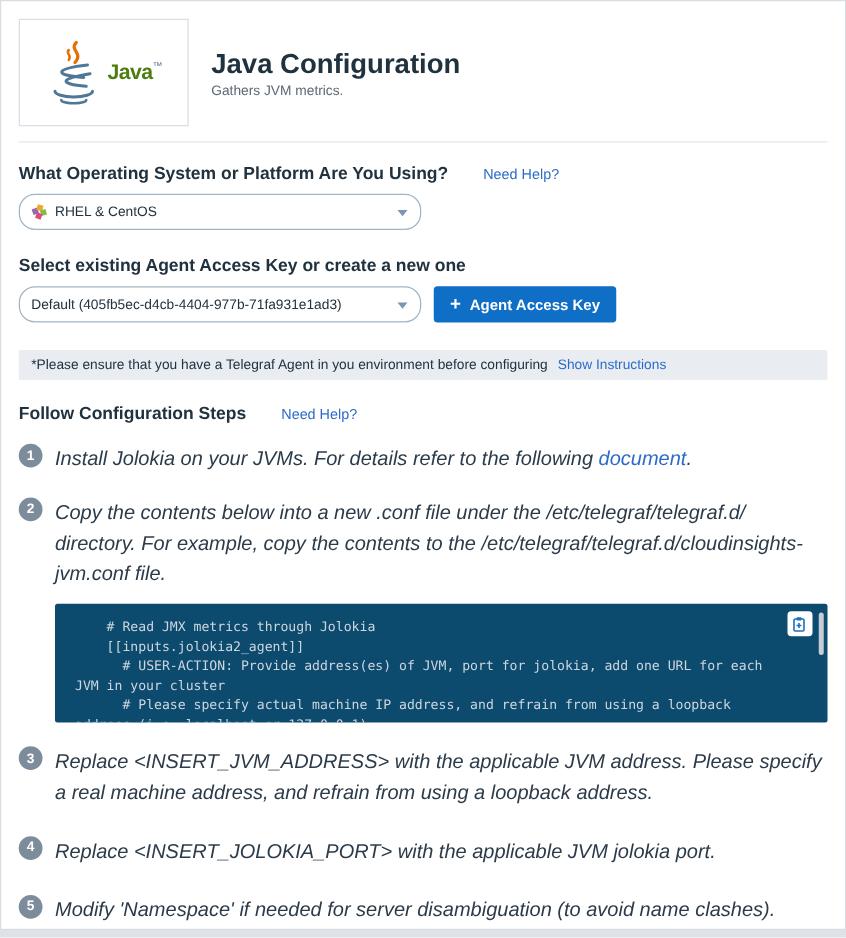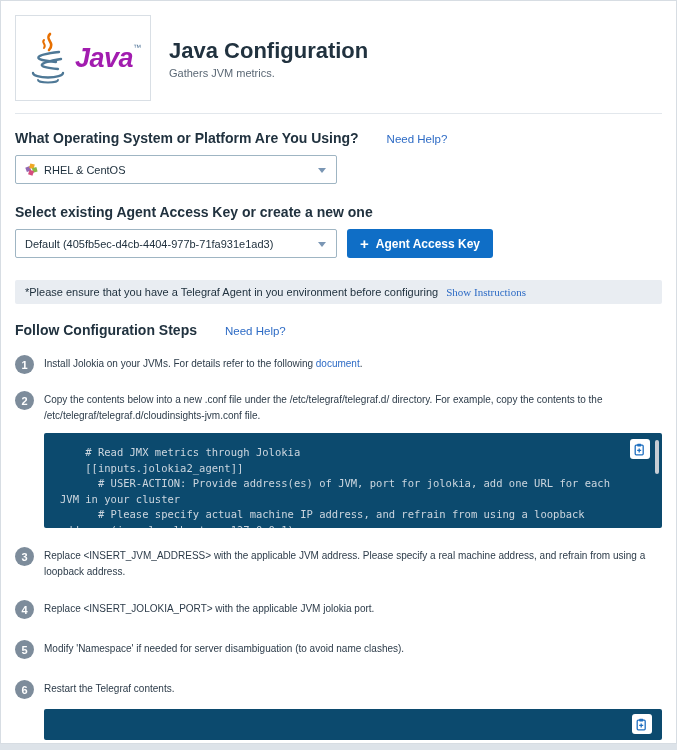--- a/index.html
+++ b/index.html
@@ -9,35 +9,35 @@
     border:1px solid #d7dde3; position:relative; overflow:hidden;
   }
   .inner { padding:14px 14px 0 14px; }
 
   
   .hdr { display:flex; align-items:center; }
   .logo-box {
     width:136px; height:86px; border:1px solid #d9dfe5; background:#fff;
     display:flex; align-items:center; justify-content:center; gap:4px;
   }
-  .java-word { color:#a21caf; font-size:27px; font-weight:bold; letter-spacing:-0.5px;font-style:italic; }
+  .java-word { color:#4d7c0f; font-size:17px; font-weight:bold; letter-spacing:-0.5px; }
   .java-tm { color:#53779a; font-size:8px; vertical-align:top; }
   .hdr-text { margin-left:18px; }
   .hdr-title { font-size:22px; font-weight:bold; color:#21323f; }
   .hdr-sub { font-size:11px; color:#5b6875; margin-top:3px; }
   .divider { border-top:1px solid #e2e7ec; margin-top:12px; }
 
   
   .sec-row { display:flex; justify-content:flex-start; align-items:baseline; margin-top:16px; }
   .sec-h { font-size:14px; font-weight:bold; color:#21323f; }
   .need-help { font-size:11.5px; color:#2d6bc5; text-decoration:none; cursor:pointer;margin-left:28px; }
 
   
   .sel {
-    margin-top:9px; width:322px; height:29px; border:1px solid #9fb5c3; border-radius:2px;
+    margin-top:9px; width:322px; height:29px; border:1px solid #9fb5c3; border-radius:13px;
     background:#fff; display:flex; align-items:center; padding:0 9px; cursor:pointer;
     position:relative;
   }
   .sel-label { font-size:11px; color:#21323f; margin-left:6px; }
   .sel-label.noicon { margin-left:0; }
   .caret {
     position:absolute; right:10px; top:12px; width:0; height:0;
     border-left:4px solid transparent; border-right:4px solid transparent;
     border-top:5px solid #7a96b4;
   }
@@ -49,31 +49,31 @@
     font-family:"Liberation Sans", sans-serif; font-size:12px; font-weight:bold;
     padding:0 13px; display:flex; align-items:center; gap:7px; cursor:pointer;
   }
   .btn-plus { font-size:15px; font-weight:bold; line-height:1; }
 
   
   .banner {
     margin-top:22px; background:#e9edf2; border-radius:2px;
     padding:6px 10px; font-size:11px; color:#21323f; display:flex; gap:8px; align-items:center;
   }
-  .banner a { color:#2d6bc5; text-decoration:none; cursor:pointer;font-family:Liberation Serif, serif; }
+  .banner a { color:#2d6bc5; text-decoration:none; cursor:pointer; }
 
   
   .steps { margin-top:6px; }
   .step { display:flex; margin-top:18px; }
   .step-num {
     flex:0 0 auto; width:19px; height:19px; border-radius:50%; background:#7d8c9b;
     color:#fff; font-size:11px; font-weight:bold; display:flex; align-items:center;
     justify-content:center; margin-right:10px; margin-top:-1px;
   }
-  .step-text { font-size:10px; color:#2c3b49; line-height:1.55; padding-right:4px; }
+  .step-text { font-size:16px; color:#2c3b49; line-height:1.55; padding-right:4px;font-style:italic; }
   .step-text a { color:#2d6bc5; text-decoration:none; cursor:pointer; }
 
   
   .code {
     position:relative; margin:10px 0 0 29px; background:#0c4a6e; color:#ccd6df;
     font-family:"DejaVu Sans Mono", monospace; font-size:10.5px; line-height:15.5px;
     border-radius:2px;
   }
   .code pre {
     font-family:inherit; white-space:pre-wrap; word-break:break-word;

